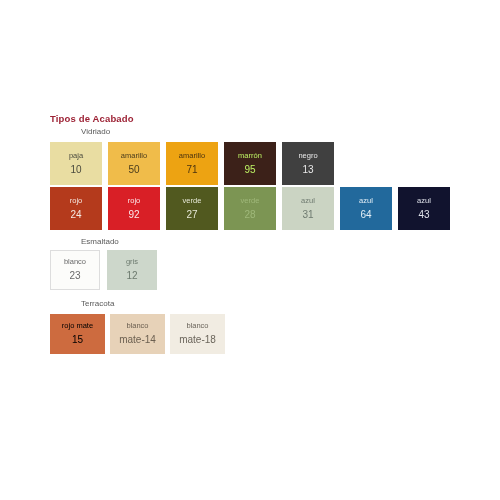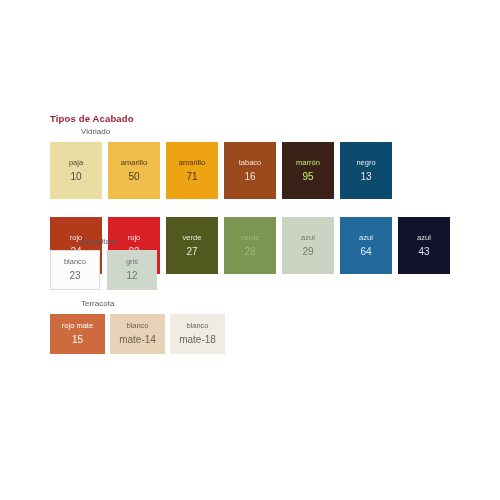--- a/index.html
+++ b/index.html
@@ -50,25 +50,25 @@
     position: absolute;
   }
   .grid.main { left: 50px; top: 142px; }
   .grid.esmaltado-grid { left: 50px; top: 250px; }
   .grid.terracota-grid { left: 50px; top: 314px; }
 
   .row {
     display: flex;
     gap: 6px;
   }
-  .grid.main .row + .row { margin-top: 18px; }
+  .grid.main .row + .row { margin-top: 2px; }
 
   .swatch {
     width: 52px;
-    height: 57px;
+    height: 43px;
     display: flex;
     flex-direction: column;
     align-items: center;
     justify-content: center;
     box-sizing: border-box;
     line-height: 1.35;
     position: relative;
   }
   .swatch .nm {
     font-size: 7.5px;
@@ -104,29 +104,25 @@
         <span class="cd">10</span>
       </div>
       <div class="swatch" style="background: rgb(240, 188, 74); color: rgb(74, 60, 28);">
         <span class="nm">amarillo</span>
         <span class="cd">50</span>
       </div>
       <div class="swatch" style="background: rgb(237, 163, 18); color: rgb(74, 51, 16);">
         <span class="nm">amarillo</span>
         <span class="cd">71</span>
       </div>
-      <div class="swatch" style="background: rgb(154, 74, 28); color: rgb(242, 230, 216);">
-        <span class="nm">tabaco</span>
-        <span class="cd">16</span>
-      </div>
       <div class="swatch" style="background: rgb(60, 33, 25); color: #bef264; text-align: center;">
         <span class="nm">marrón</span>
         <span class="cd">95</span>
       </div>
-      <div class="swatch" style="background: #0c4a6e; color: rgb(232, 232, 232);">
+      <div class="swatch" style="background: #404040; color: rgb(232, 232, 232);">
         <span class="nm">negro</span>
         <span class="cd">13</span>
       </div>
     </div>
 
     <div class="row">
       <div class="swatch" style="background: rgb(180, 58, 28); color: rgb(246, 233, 226);">
         <span class="nm">rojo</span>
         <span class="cd">24</span>
       </div>
@@ -137,21 +133,21 @@
       <div class="swatch" style="background: rgb(81, 89, 31); color: rgb(230, 232, 214);">
         <span class="nm">verde</span>
         <span class="cd">27</span>
       </div>
       <div class="swatch" style="background: rgb(124, 149, 83); color: rgb(159, 184, 122);">
         <span class="nm">verde</span>
         <span class="cd">28</span>
       </div>
       <div class="swatch" style="background: rgb(203, 212, 195); color: rgb(110, 122, 112);">
         <span class="nm">azul</span>
-        <span class="cd">29</span>
+        <span class="cd">31</span>
       </div>
       <div class="swatch" style="background: rgb(34, 105, 156); color: rgb(227, 238, 246);">
         <span class="nm">azul</span>
         <span class="cd">64</span>
       </div>
       <div class="swatch" style="background: rgb(17, 19, 46); color: rgb(223, 226, 234);">
         <span class="nm">azul</span>
         <span class="cd">43</span>
       </div>
     </div>
@@ -169,21 +165,21 @@
         <span class="nm">gris</span>
         <span class="cd">12</span>
       </div>
     </div>
   </div>
 
   <div class="section-label terracota">Terracota</div>
 
   <div class="grid terracota-grid">
     <div class="row">
-      <div class="swatch" style="background: rgb(205, 107, 63); color: #ffffff;">
+      <div class="swatch" style="background: rgb(205, 107, 63); color: #000000;">
         <span class="nm">rojo mate</span>
         <span class="cd">15</span>
       </div>
       <div class="swatch" style="background: rgb(231, 210, 184); color: rgb(107, 95, 80);">
         <span class="nm">blanco</span>
         <span class="cd">mate-14</span>
       </div>
       <div class="swatch" style="background: rgb(241, 236, 226); color: rgb(107, 101, 91);">
         <span class="nm">blanco</span>
         <span class="cd">mate-18</span>

